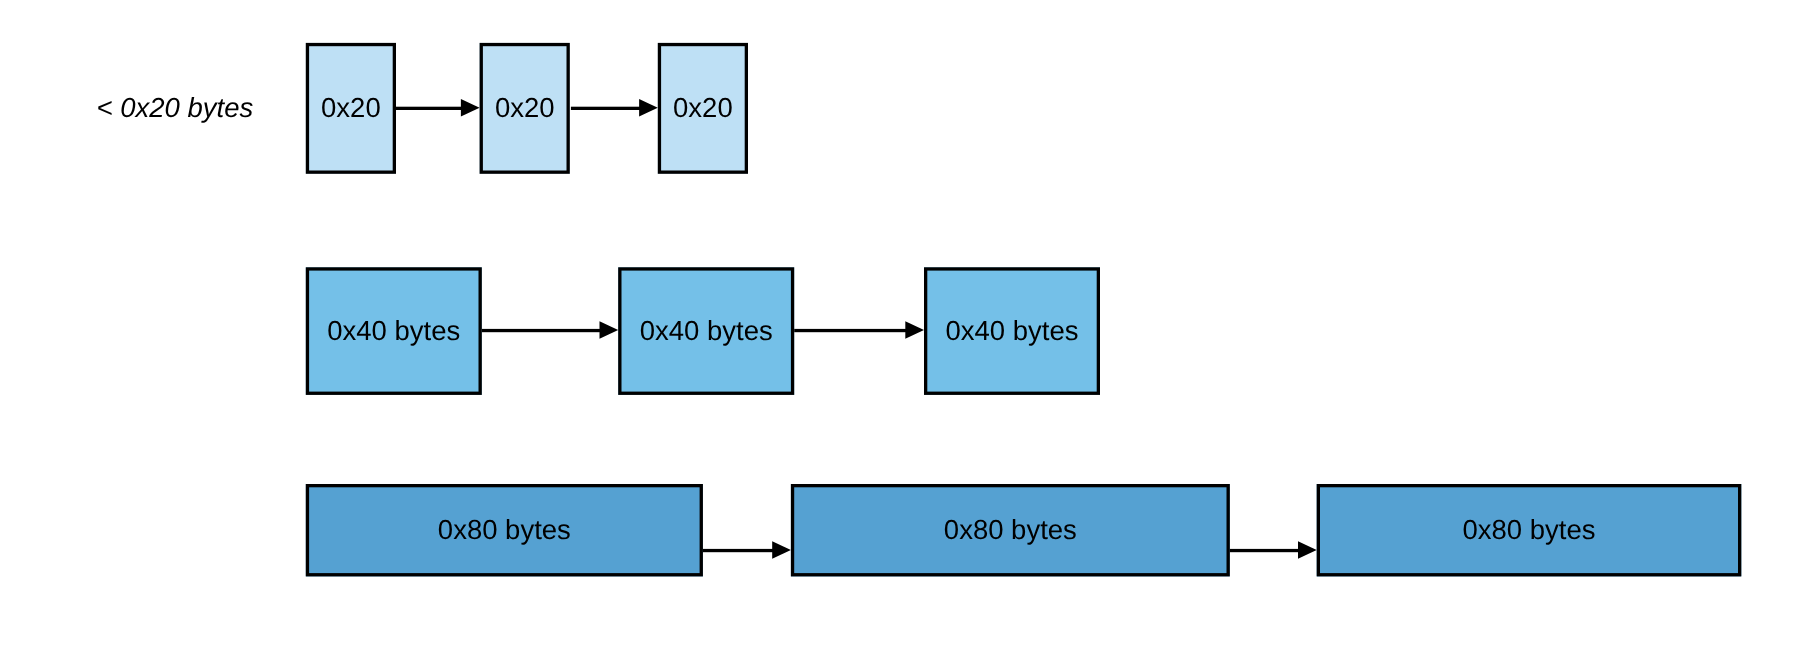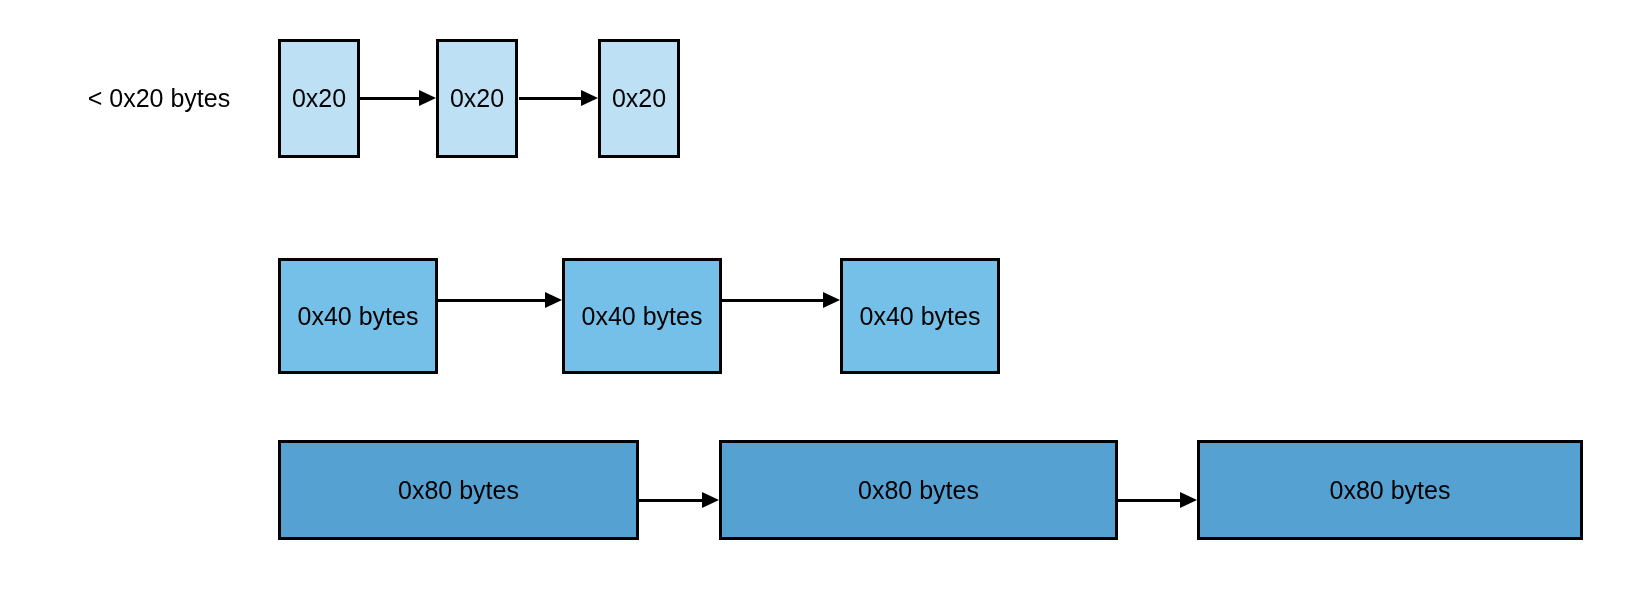--- a/index.html
+++ b/index.html
@@ -17,20 +17,21 @@
     overflow: hidden;
   }
   .row-label {
     position: absolute;
     left: 21px;
     width: 276px;
     text-align: center;
     font-size: 25px;
     line-height: 30px;
     white-space: nowrap;
+    font-style: italic;
   }
   #label-0 { top: 83px; }
   #label-1 { top: 285px; }
   #label-2 { top: 485px; }
 
   .node {
     position: absolute;
     box-sizing: border-box;
     border: 3px solid var(--border-color, #000000);
     display: flex;
@@ -38,26 +39,26 @@
     justify-content: center;
     font-size: 25px;
     white-space: nowrap;
   }
   
   #n00, #n01, #n02 { top: 39px; height: 119px; width: 82px; }
   #n00 { left: 278px; }
   #n01 { left: 436px; }
   #n02 { left: 598px; }
   
-  #n10, #n11, #n12 { top: 258px; height: 116px; width: 160px; }
+  #n10, #n11, #n12 { top: 243px; height: 116px; width: 160px; }
   #n10 { left: 278px; }
   #n11 { left: 562px; }
   #n12 { left: 840px; }
   
-  #n20, #n21, #n22 { top: 440px; height: 100px; }
+  #n20, #n21, #n22 { top: 440px; height: 84px; }
   #n20 { left: 278px;  width: 361px; }
   #n21 { left: 719px;  width: 399px; }
   #n22 { left: 1197px; width: 386px; }
 
   .arrow {
     position: absolute;
     height: 17px;
   }
   .arrow .shaft {
     position: absolute;

